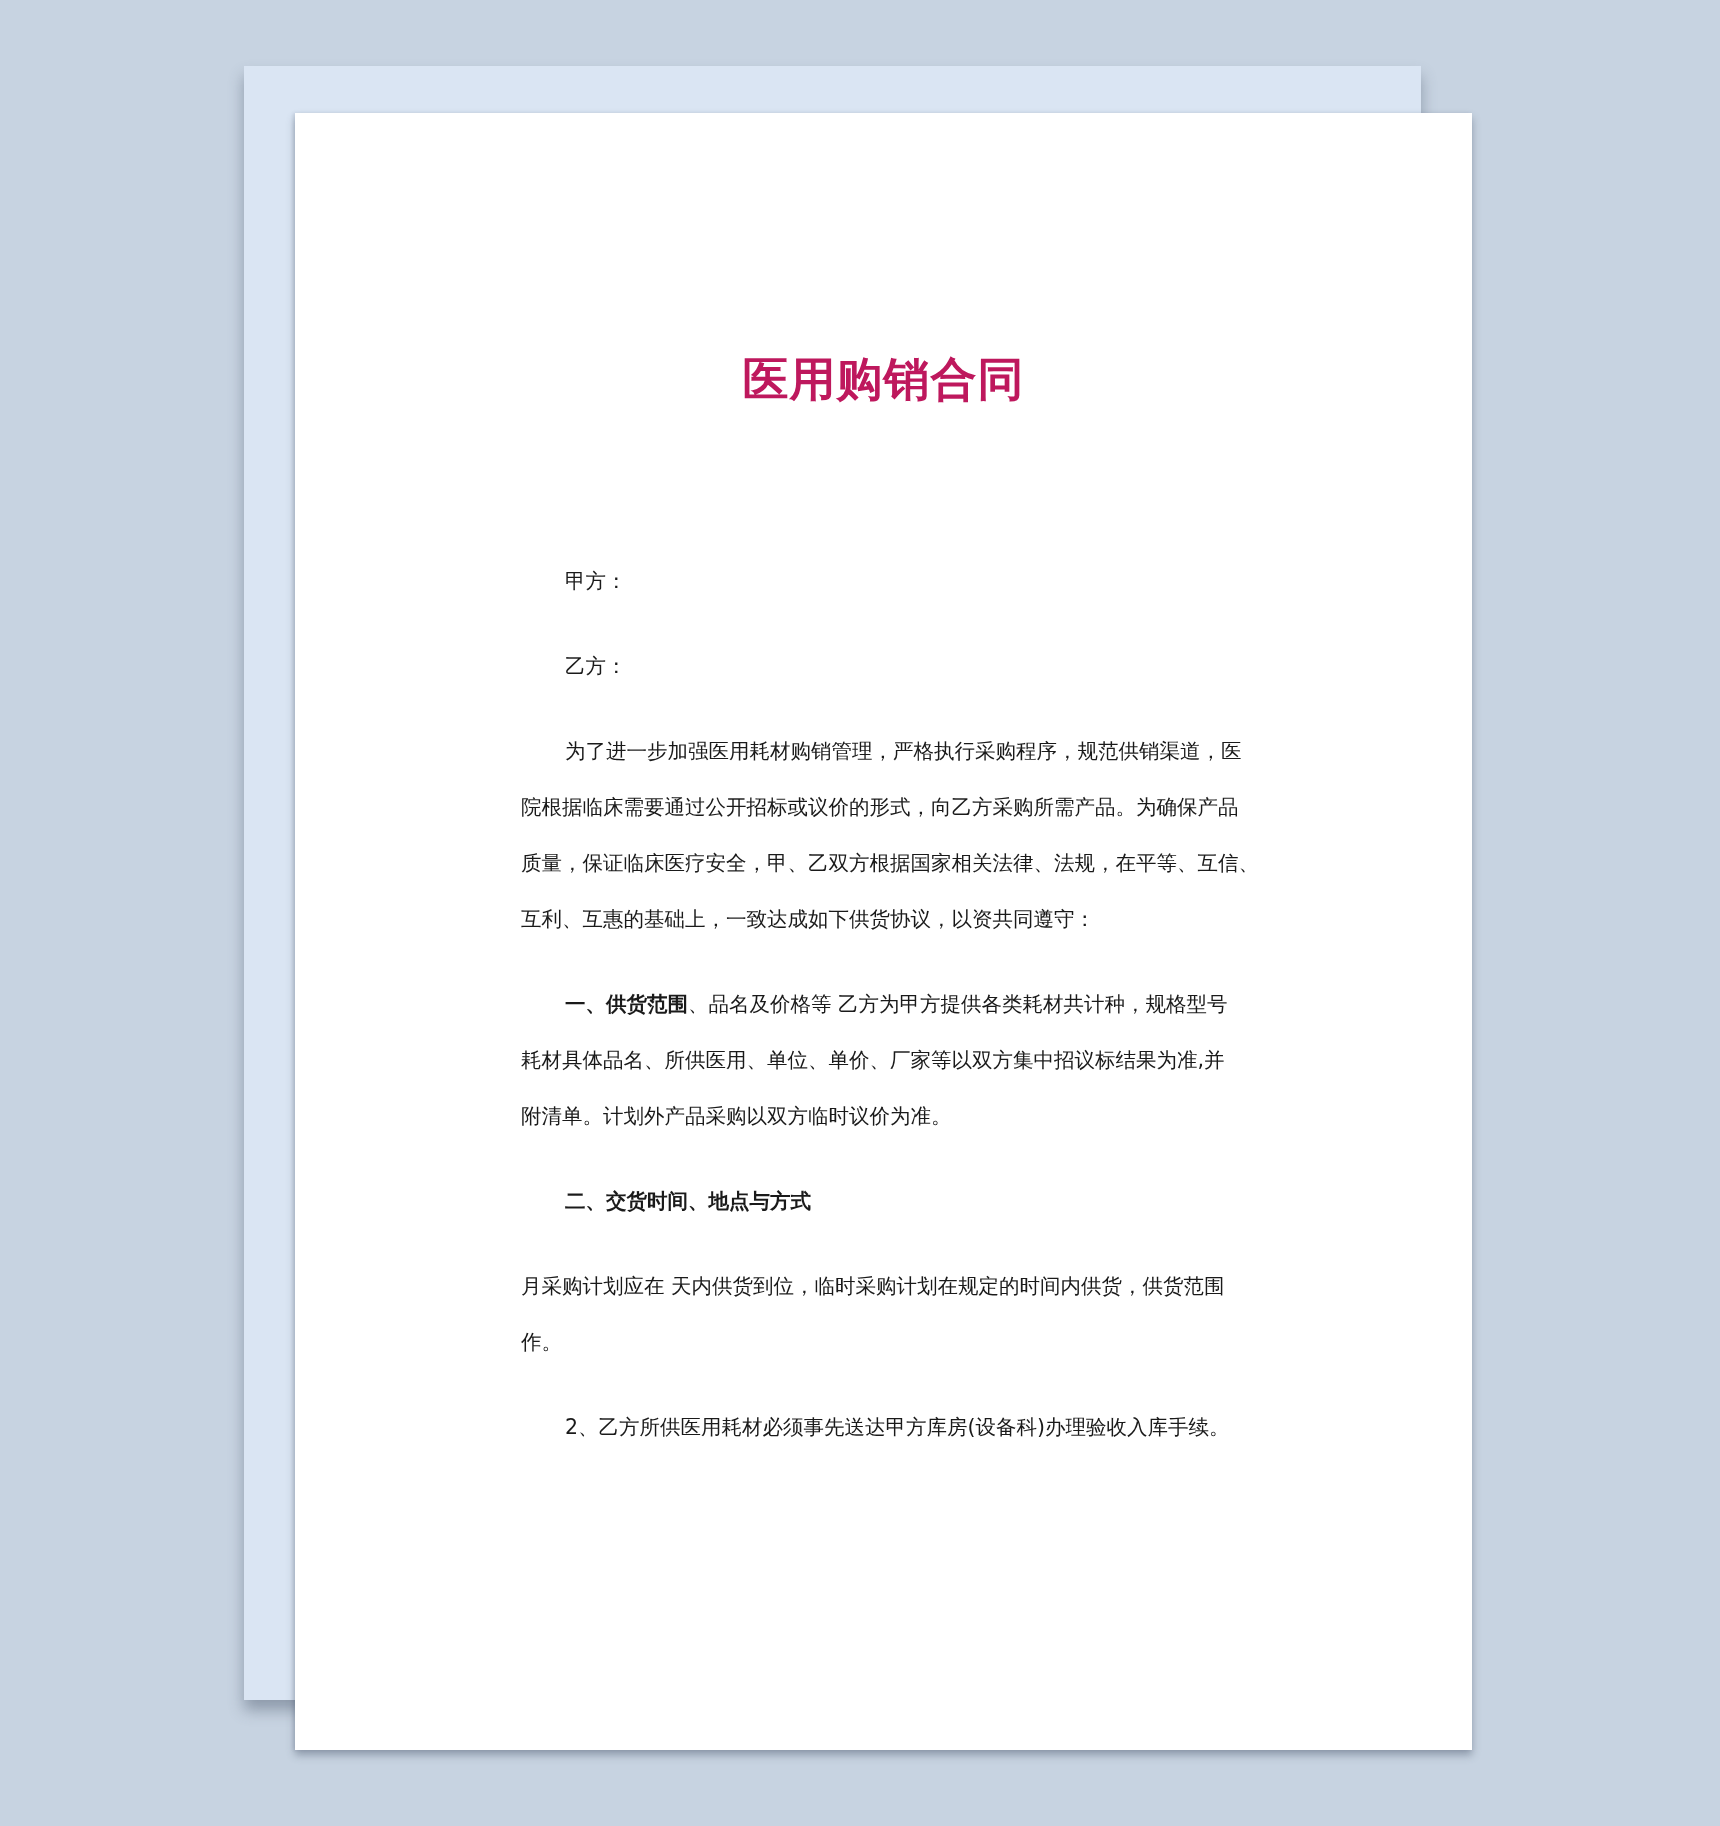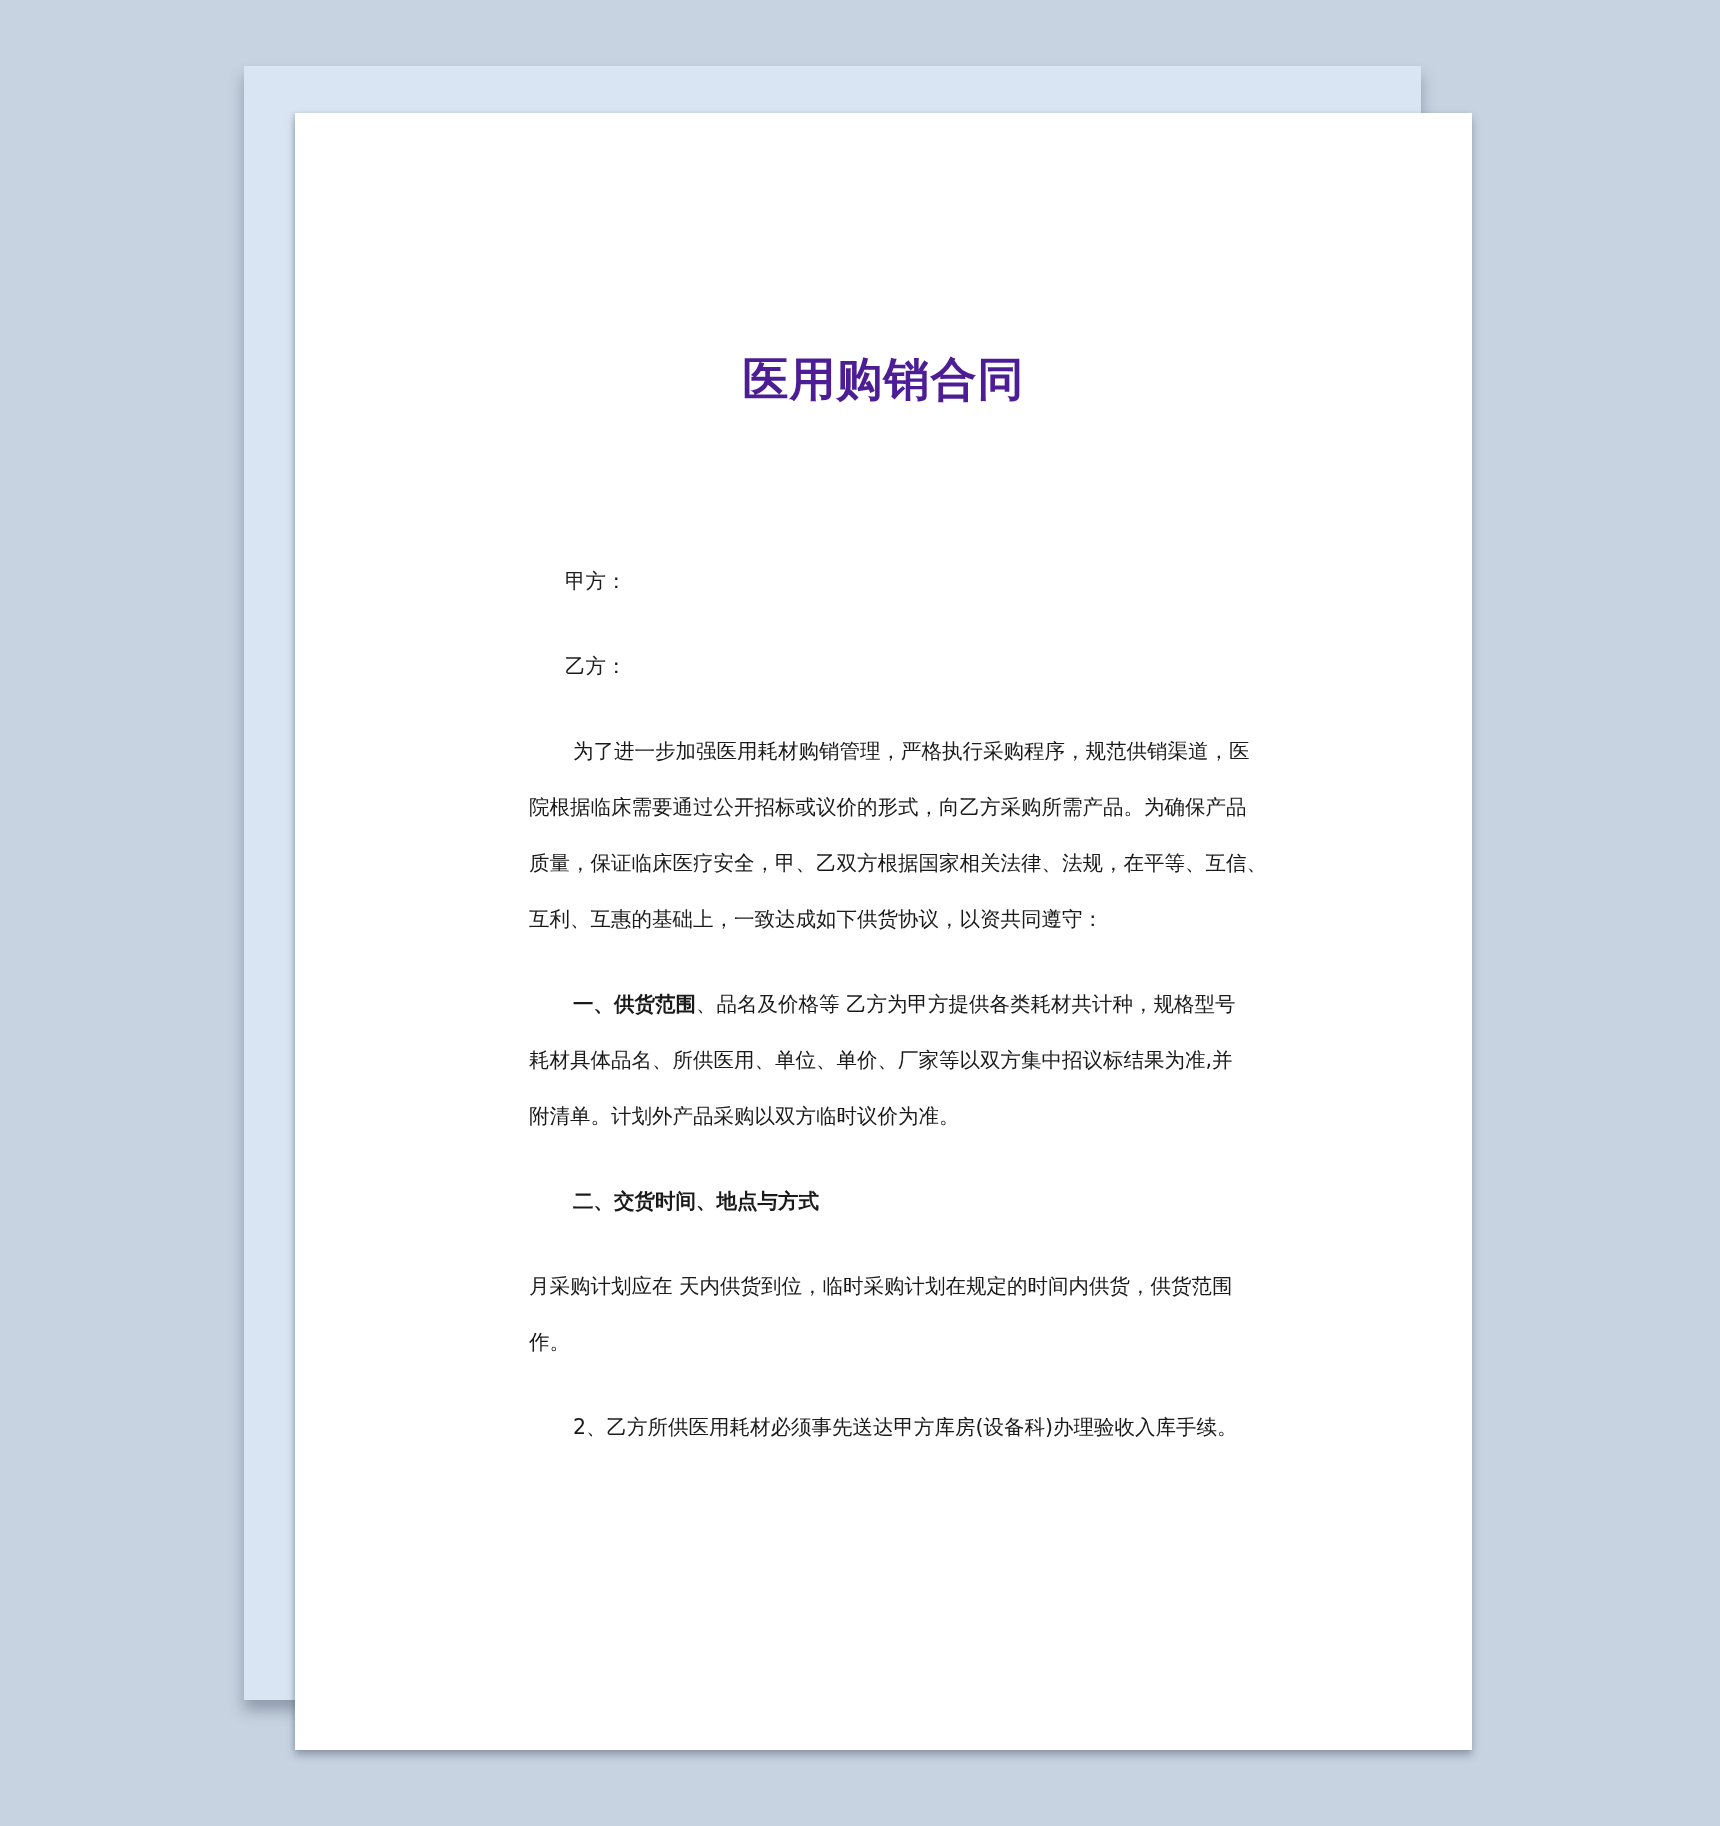--- a/index.html
+++ b/index.html
@@ -33,21 +33,21 @@
       box-shadow: 0 5px 8px rgba(70, 85, 105, 0.45), -2px 0 3px rgba(70,85,105,0.12);
     }
     .doc-title {
       position: absolute;
       left: 0;
       right: 0;
       top: 236px;
       text-align: center;
       font-size: 46px;
       font-weight: bold;
-      color: #4c1d95;
+      color: #be185d;
       letter-spacing: 1px;
       line-height: 60px;
     }
     .body-area {
       position: absolute;
       left: 226px;
       top: 440px;
       width: 756px;
       color: #1a1a1a;
       font-size: 20.5px;
@@ -64,21 +64,21 @@
     }
     .bold {
       font-weight: bold;
     }
     .party-line {
       display: block;
       padding-left: 44px;
       height: 56px;
       margin-bottom: 29px;
     }
-    .block { margin-bottom: 29px; margin-left: 8px; }
+    .block { margin-bottom: 29px; }
   </style>
 </head>
 <body>
 
 <div class="back-page"></div>
 
 <div class="front-page">
   <div class="doc-title">医用购销合同</div>
 
   <div class="body-area">

